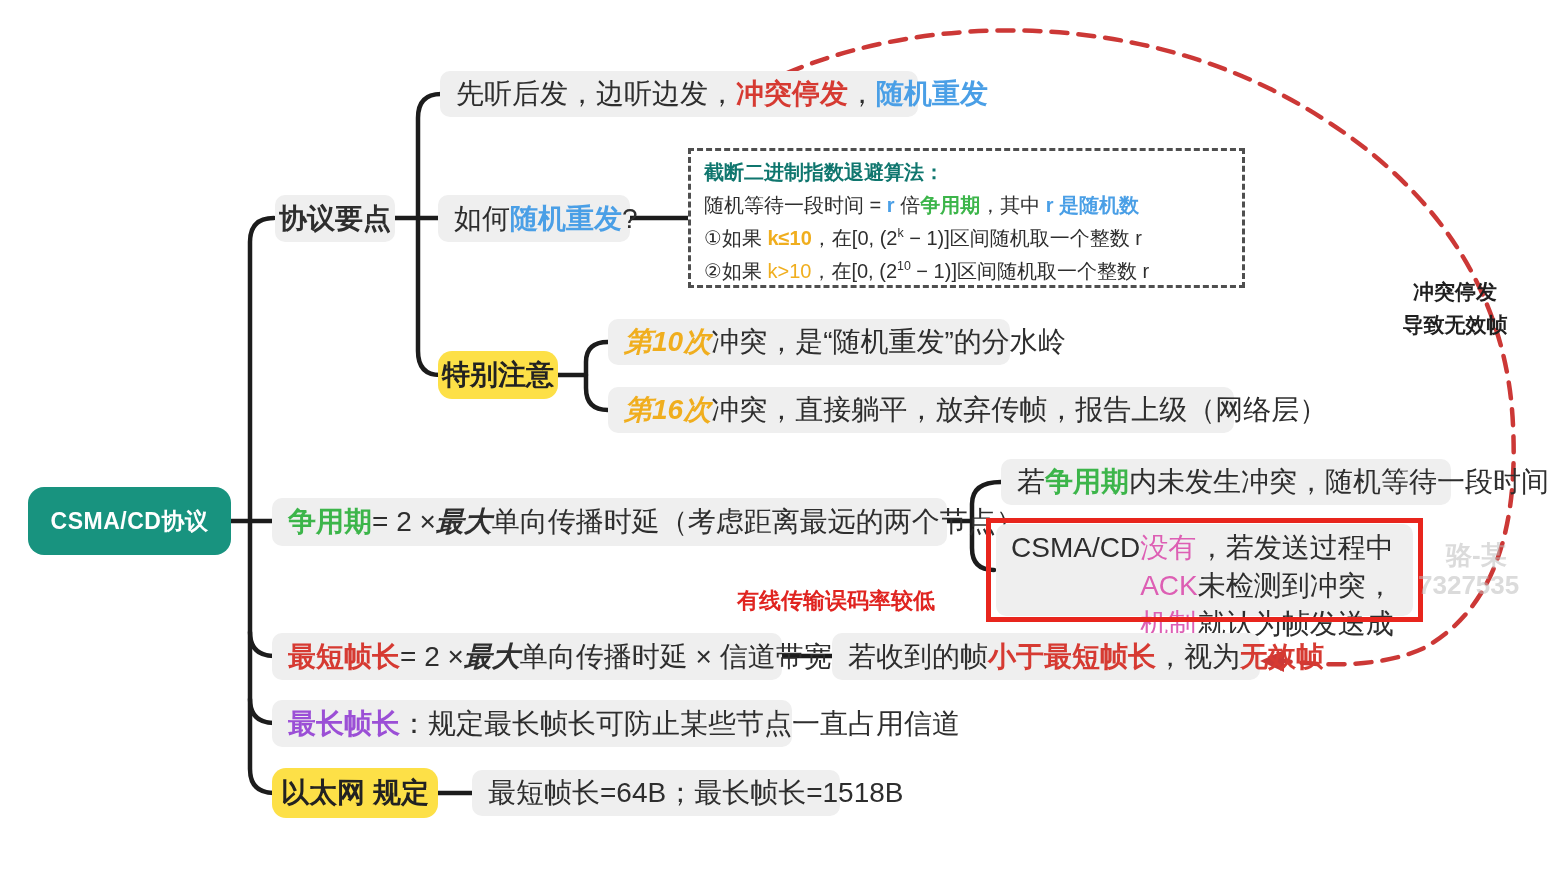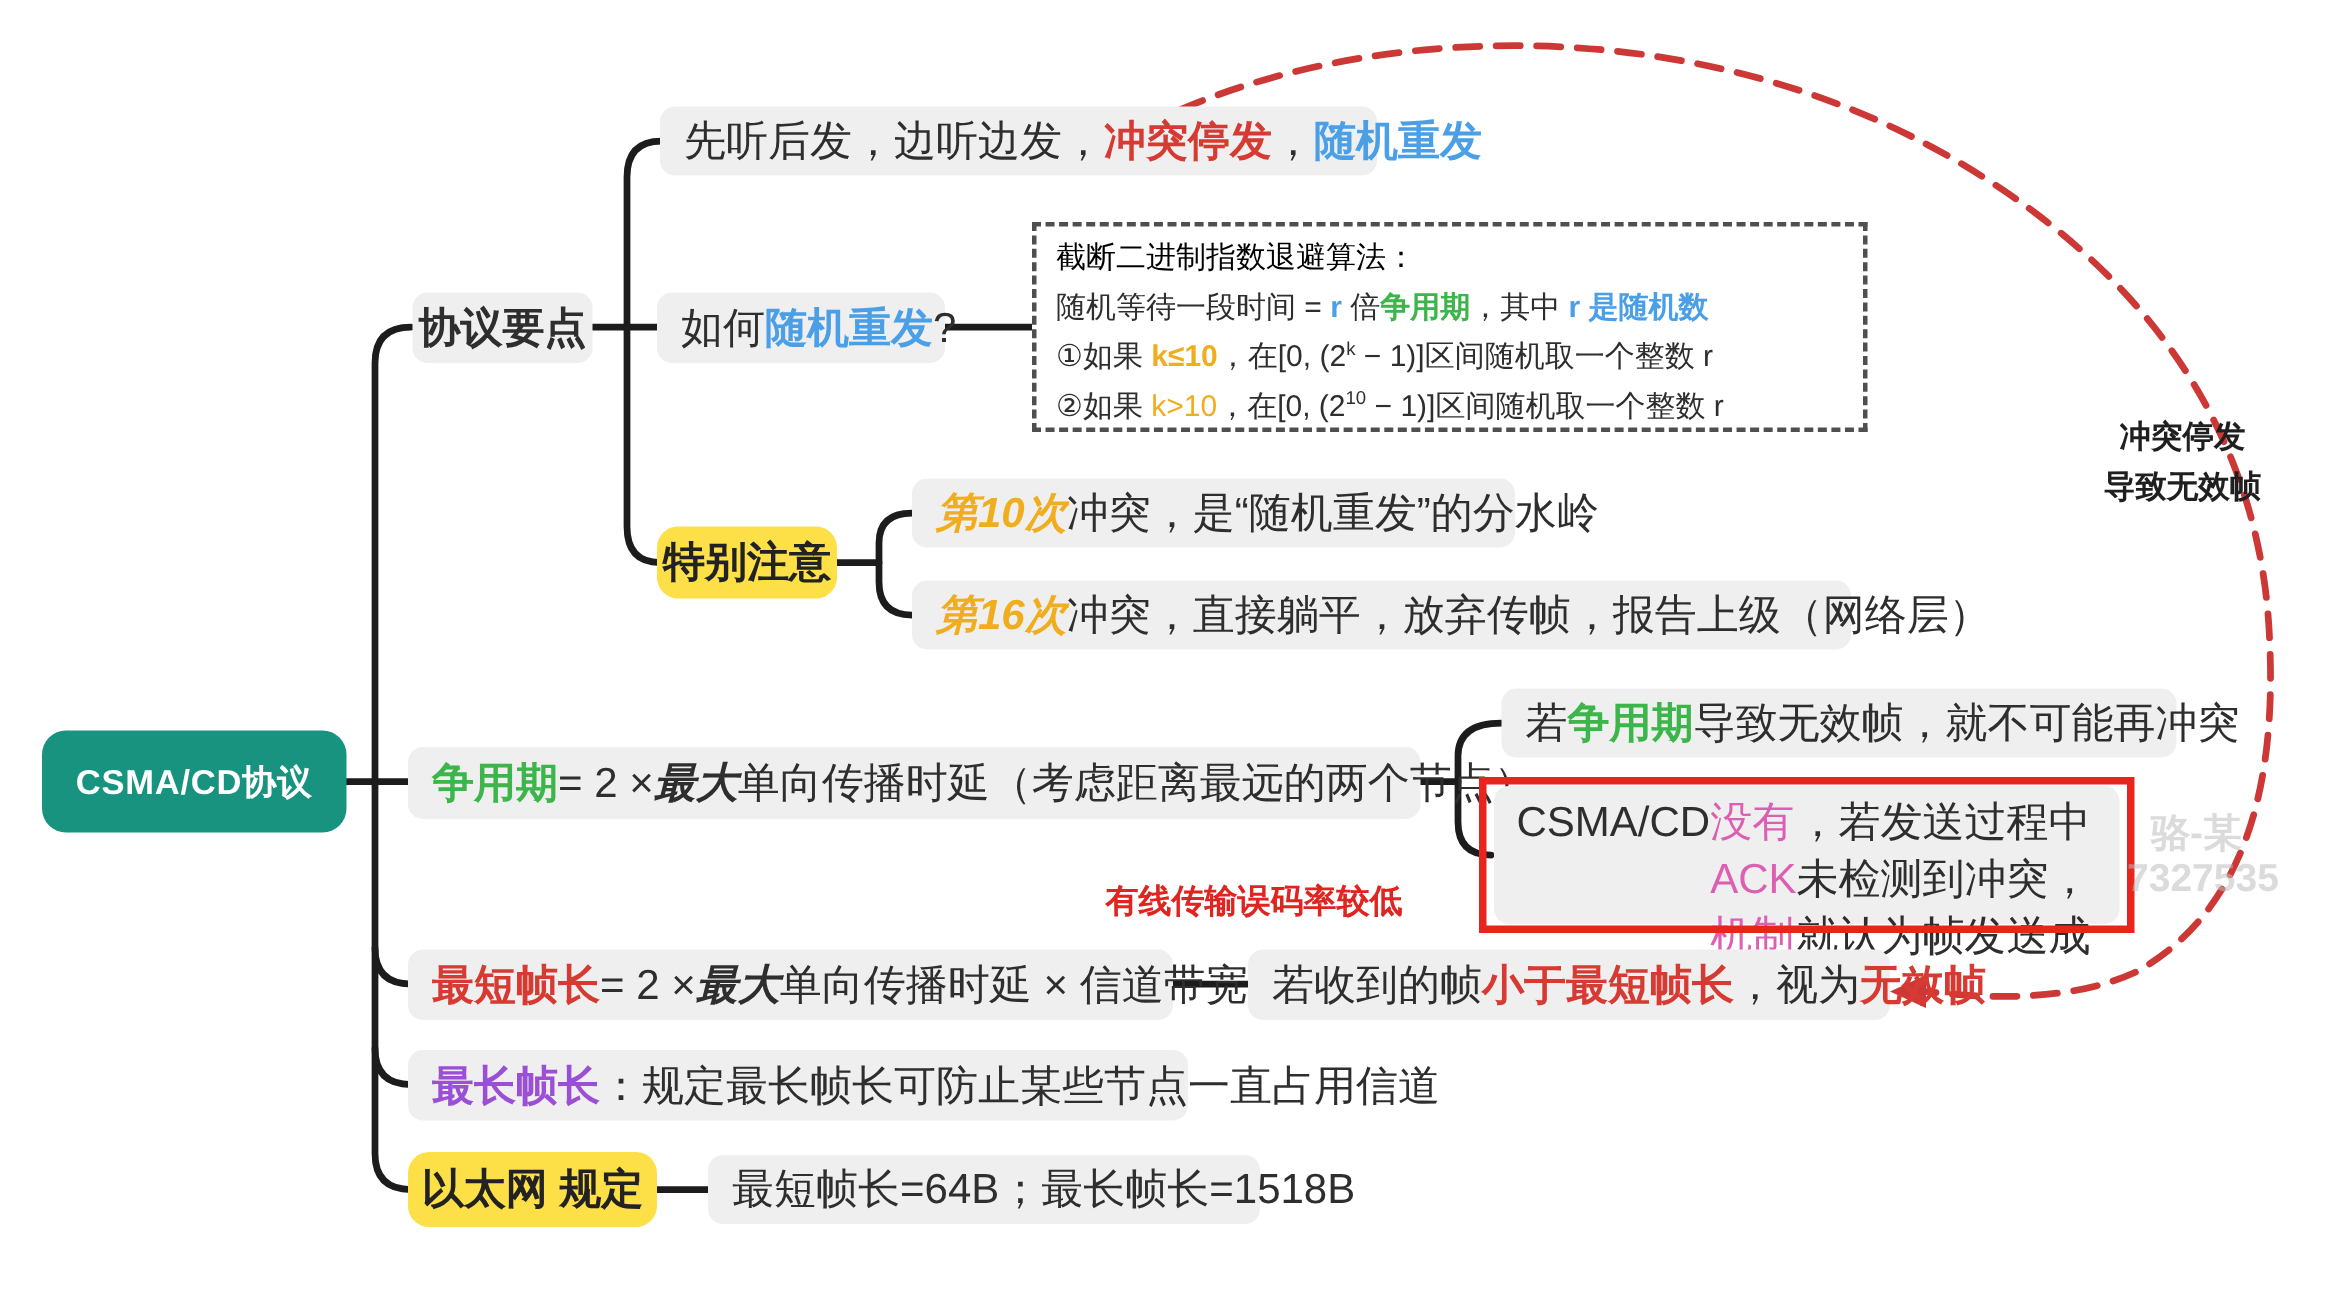--- a/index.html
+++ b/index.html
@@ -94,21 +94,21 @@
     <span style="color: rgb(74, 159, 230); font-weight: 700;">随机重发</span>
   </div>
 
 <div class="node" style="left:438px;top:195px;width:192px;height:47px;">
     <span style="color: rgb(46, 46, 46);">如何</span>
     <span style="color: rgb(74, 159, 230); font-weight: 700;">随机重发</span>
     <span style="color: rgb(46, 46, 46);">?</span>
   </div>
 
 <div class="dashedbox" style="left:688px;top:148px;width:557px;height:140px;">
-  <div class="bline"><span style="color: #000000; font-weight: 400; margin-top: 24px;">截断二进制指数退避算法：</span></div>
+  <div class="bline"><span style="color: #0f766e; font-weight: 700; margin-top: 24px;">截断二进制指数退避算法：</span></div>
   <div class="bline"><span style="color: rgb(46, 46, 46);">随机等待一段时间 = </span><span style="color: rgb(74, 159, 230); font-weight: 700;">r</span><span style="color: rgb(46, 46, 46);"> 倍</span><span style="color: rgb(60, 181, 74); font-weight: 700;">争用期</span><span style="color: rgb(46, 46, 46);">，其中 </span><span style="color: rgb(74, 159, 230); font-weight: 700;">r</span><span style="color: rgb(74, 159, 230); font-weight: 700;"> 是随机数</span></div>
   <div class="bline"><span style="color: rgb(46, 46, 46);">①如果 </span><span style="color: rgb(240, 174, 30); font-weight: 700;">k≤10</span><span style="color: rgb(46, 46, 46);">，在[0, (2</span><sup style="color: rgb(46, 46, 46);">k</sup><span style="color: rgb(46, 46, 46);"> − 1)]区间随机取一个整数 r</span></div>
   <div class="bline"><span style="color: rgb(46, 46, 46);">②如果 </span><span style="color: rgb(240, 174, 30); font-weight: 400;">k&gt;10</span><span style="color: rgb(46, 46, 46);">，在[0, (2</span><sup style="color: rgb(46, 46, 46);">10</sup><span style="color: rgb(46, 46, 46);"> − 1)]区间随机取一个整数 r</span></div>
 </div>
 
 <div class="node accent center" style="left:438px;top:351px;width:120px;height:48px;">特别注意</div>
 
 <div class="node" style="left:608px;top:319px;width:402px;height:46px;">
     <span style="color: rgb(240, 174, 30); font-weight: 700; font-style: italic;">第10次</span>
     <span style="color: rgb(46, 46, 46);">冲突，是“随机重发”的分水岭</span>
@@ -122,21 +122,21 @@
 <div class="node" style="left:272px;top:498px;width:675px;height:48px;">
     <span style="color: rgb(60, 181, 74); font-weight: 700;">争用期</span>
     <span style="color: rgb(46, 46, 46);"> = 2 × </span>
     <span style="color: rgb(46, 46, 46); font-weight: 700; font-style: italic;">最大</span>
     <span style="color: rgb(46, 46, 46);">单向传播时延（考虑距离最远的两个节点）</span>
   </div>
 
 <div class="node" style="left:1001px;top:459px;width:450px;height:46px;">
     <span style="color: rgb(46, 46, 46);">若</span>
     <span style="color: rgb(60, 181, 74); font-weight: 700;">争用期</span>
-    <span style="color: rgb(46, 46, 46);">导致无效帧，就不可能再冲突</span>
+    <span style="color: rgb(46, 46, 46);">内未发生冲突，随机等待一段时间</span>
   </div>
 
 <div class="redframe" style="left:986px;top:518px;width:437px;height:104px;"></div>
 <div class="node multiline" style="left:996px;top:524px;width:417px;height:92px;">
     <span style="color: rgb(46, 46, 46);">CSMA/CD</span>
     <span style="color: rgb(221, 95, 180);">没有ACK机制</span>
     <span style="color: rgb(46, 46, 46);">，若发送过程中未检测到冲突，就认为帧发送成功</span>
   </div>
 
 <div class="freetext red-label" style="left:737px;top:590px;">有线传输误码率较低</div>
@@ -163,15 +163,15 @@
 <div class="node accent center" style="left:272px;top:768px;width:166px;height:50px;">以太网 规定</div>
 
 <div class="node" style="left:472px;top:770px;width:368px;height:46px;">最短帧长=64B；最长帧长=1518B</div>
 
 <div class="freetext annotation" style="left:1380px;top:275px;width:150px;">
   <div>冲突停发</div>
   <div>导致无效帧</div>
 </div>
 
 <div class="freetext watermark" style="left:1418px;top:540px;">
-  <div style="padding-left:16px;">骆-某</div>
+  <div style="padding-left:28px;">骆-某</div>
   <div>7327535</div>
 </div>
 
 </body></html>

